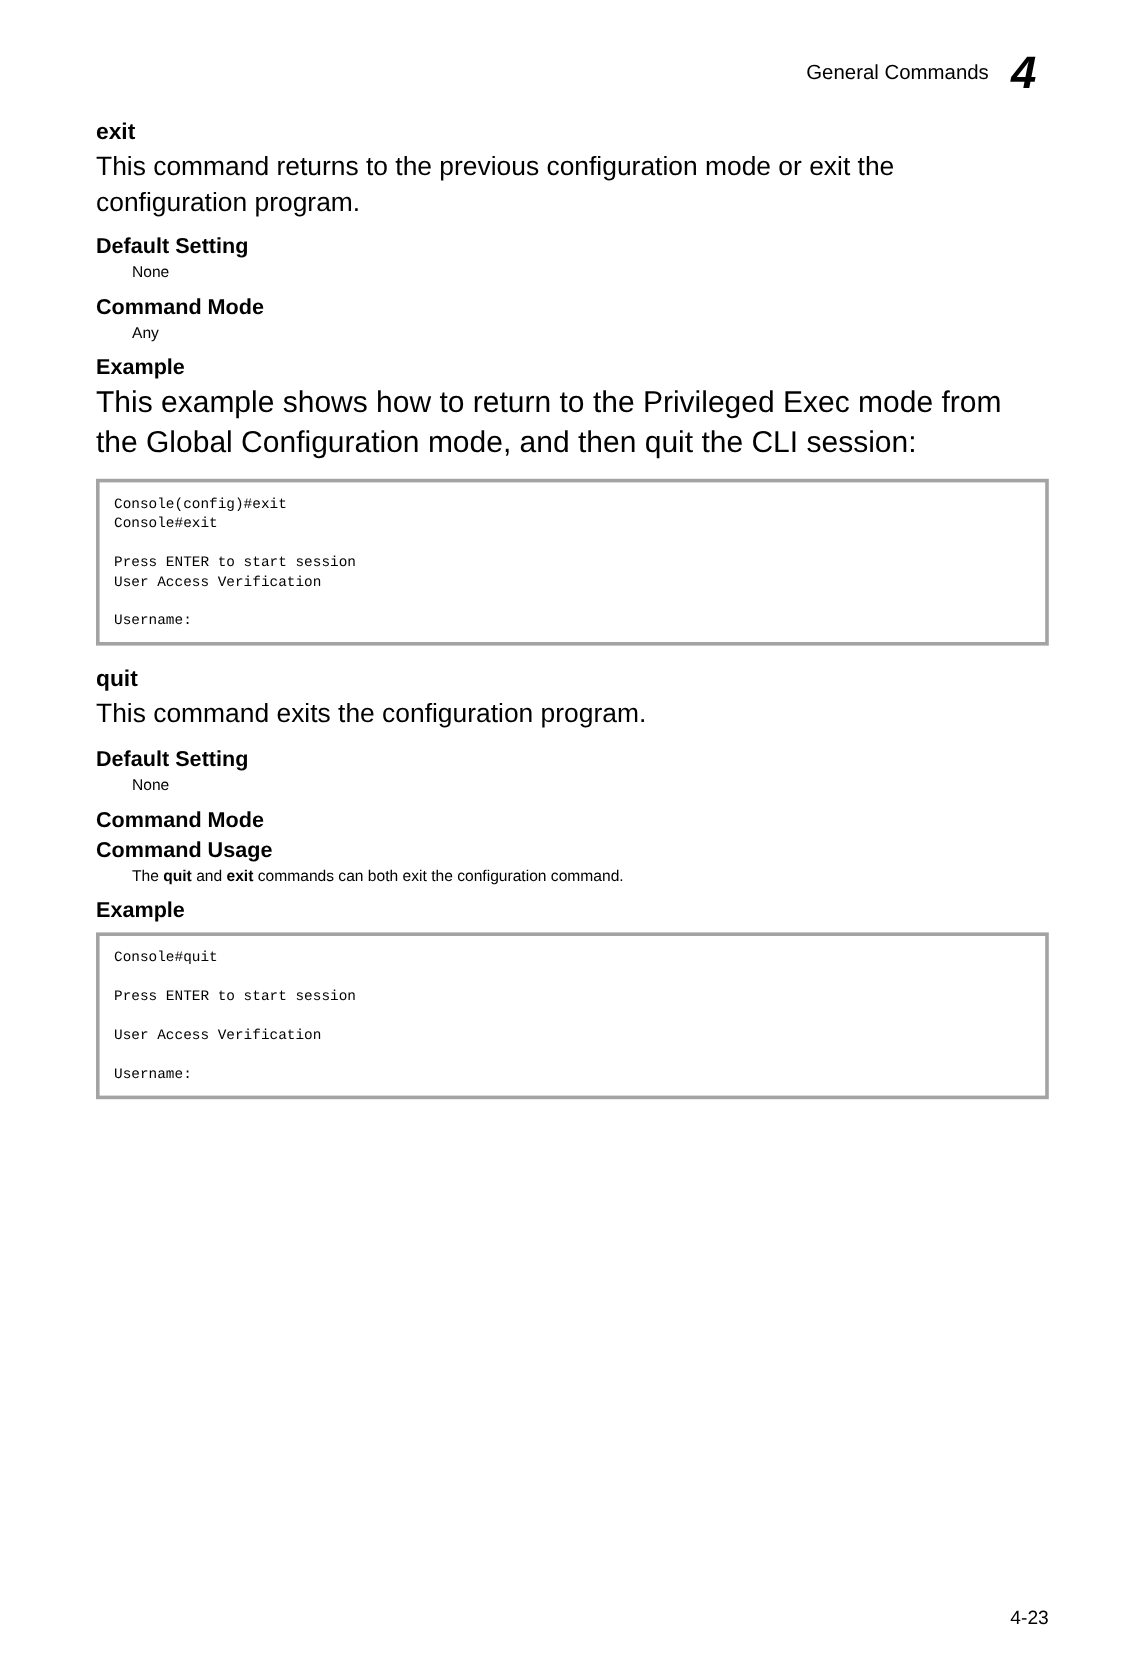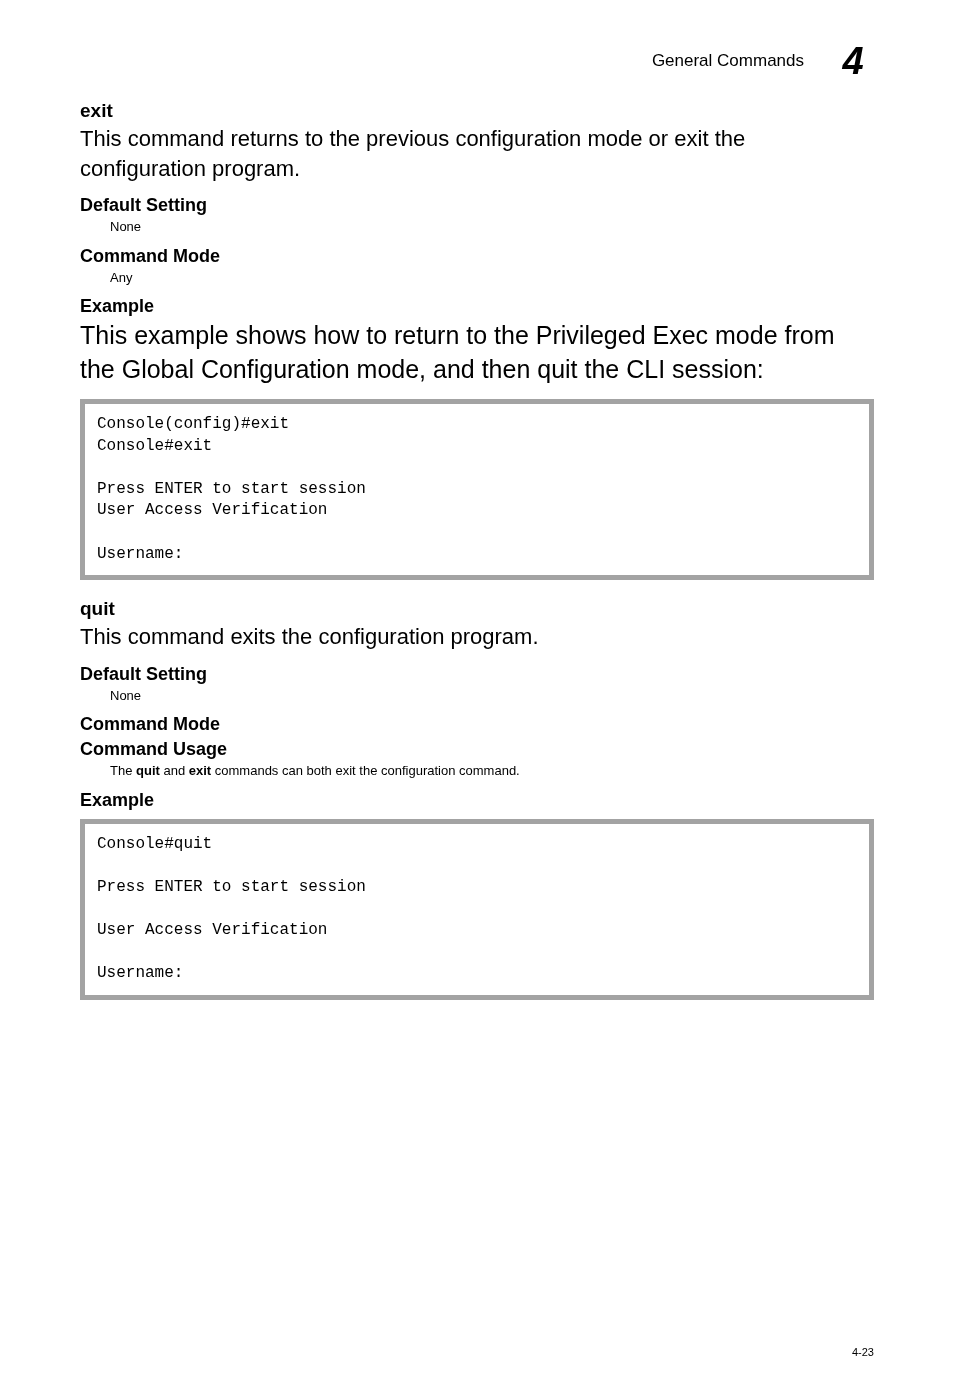--- a/index.html
+++ b/index.html
@@ -14,21 +14,21 @@
     padding: 40px 80px 40px 80px;
     box-sizing: border-box;
     width: 954px;
     min-height: 1388px;
     position: relative;
   }
   .header-row {
     display: flex;
     justify-content: flex-end;
     align-items: center;
-    gap: 28px;
+    gap: 8px;
     margin-bottom: 18px;
   }
   .header-text {
     font-size: 17px;
   }
   .chapter-badge {
     position: relative;
     width: 42px;
     height: 42px;
     display: flex;
@@ -61,33 +61,33 @@
     font-size: 13px;
     margin: 2px 0 10px 30px;
     line-height: 1.35;
   }
   p.body {
     font-size: 25px;
     margin: 2px 0 12px 0;
     line-height: 1.35;
   }
   .code-box {
-    border: 5px solid #a3a3a3;
+    border: 3px solid #a3a3a3;
     padding: 10px 12px;
     font-family: "Courier New", Courier, monospace;
-    font-size: 16px;
+    font-size: 12px;
     white-space: pre;
     line-height: 1.35;
     margin: 8px 0 16px 0;
   }
   .footer-pg {
     position: absolute;
     bottom: 30px;
     right: 80px;
-    font-size: 11px;
+    font-size: 16px;
   }
   .bold { font-weight: bold; }
 </style>
 </head>
 <body>
 
 <div class="page">
 
   <div class="header-row">
     <span class="header-text">General Commands</span>

